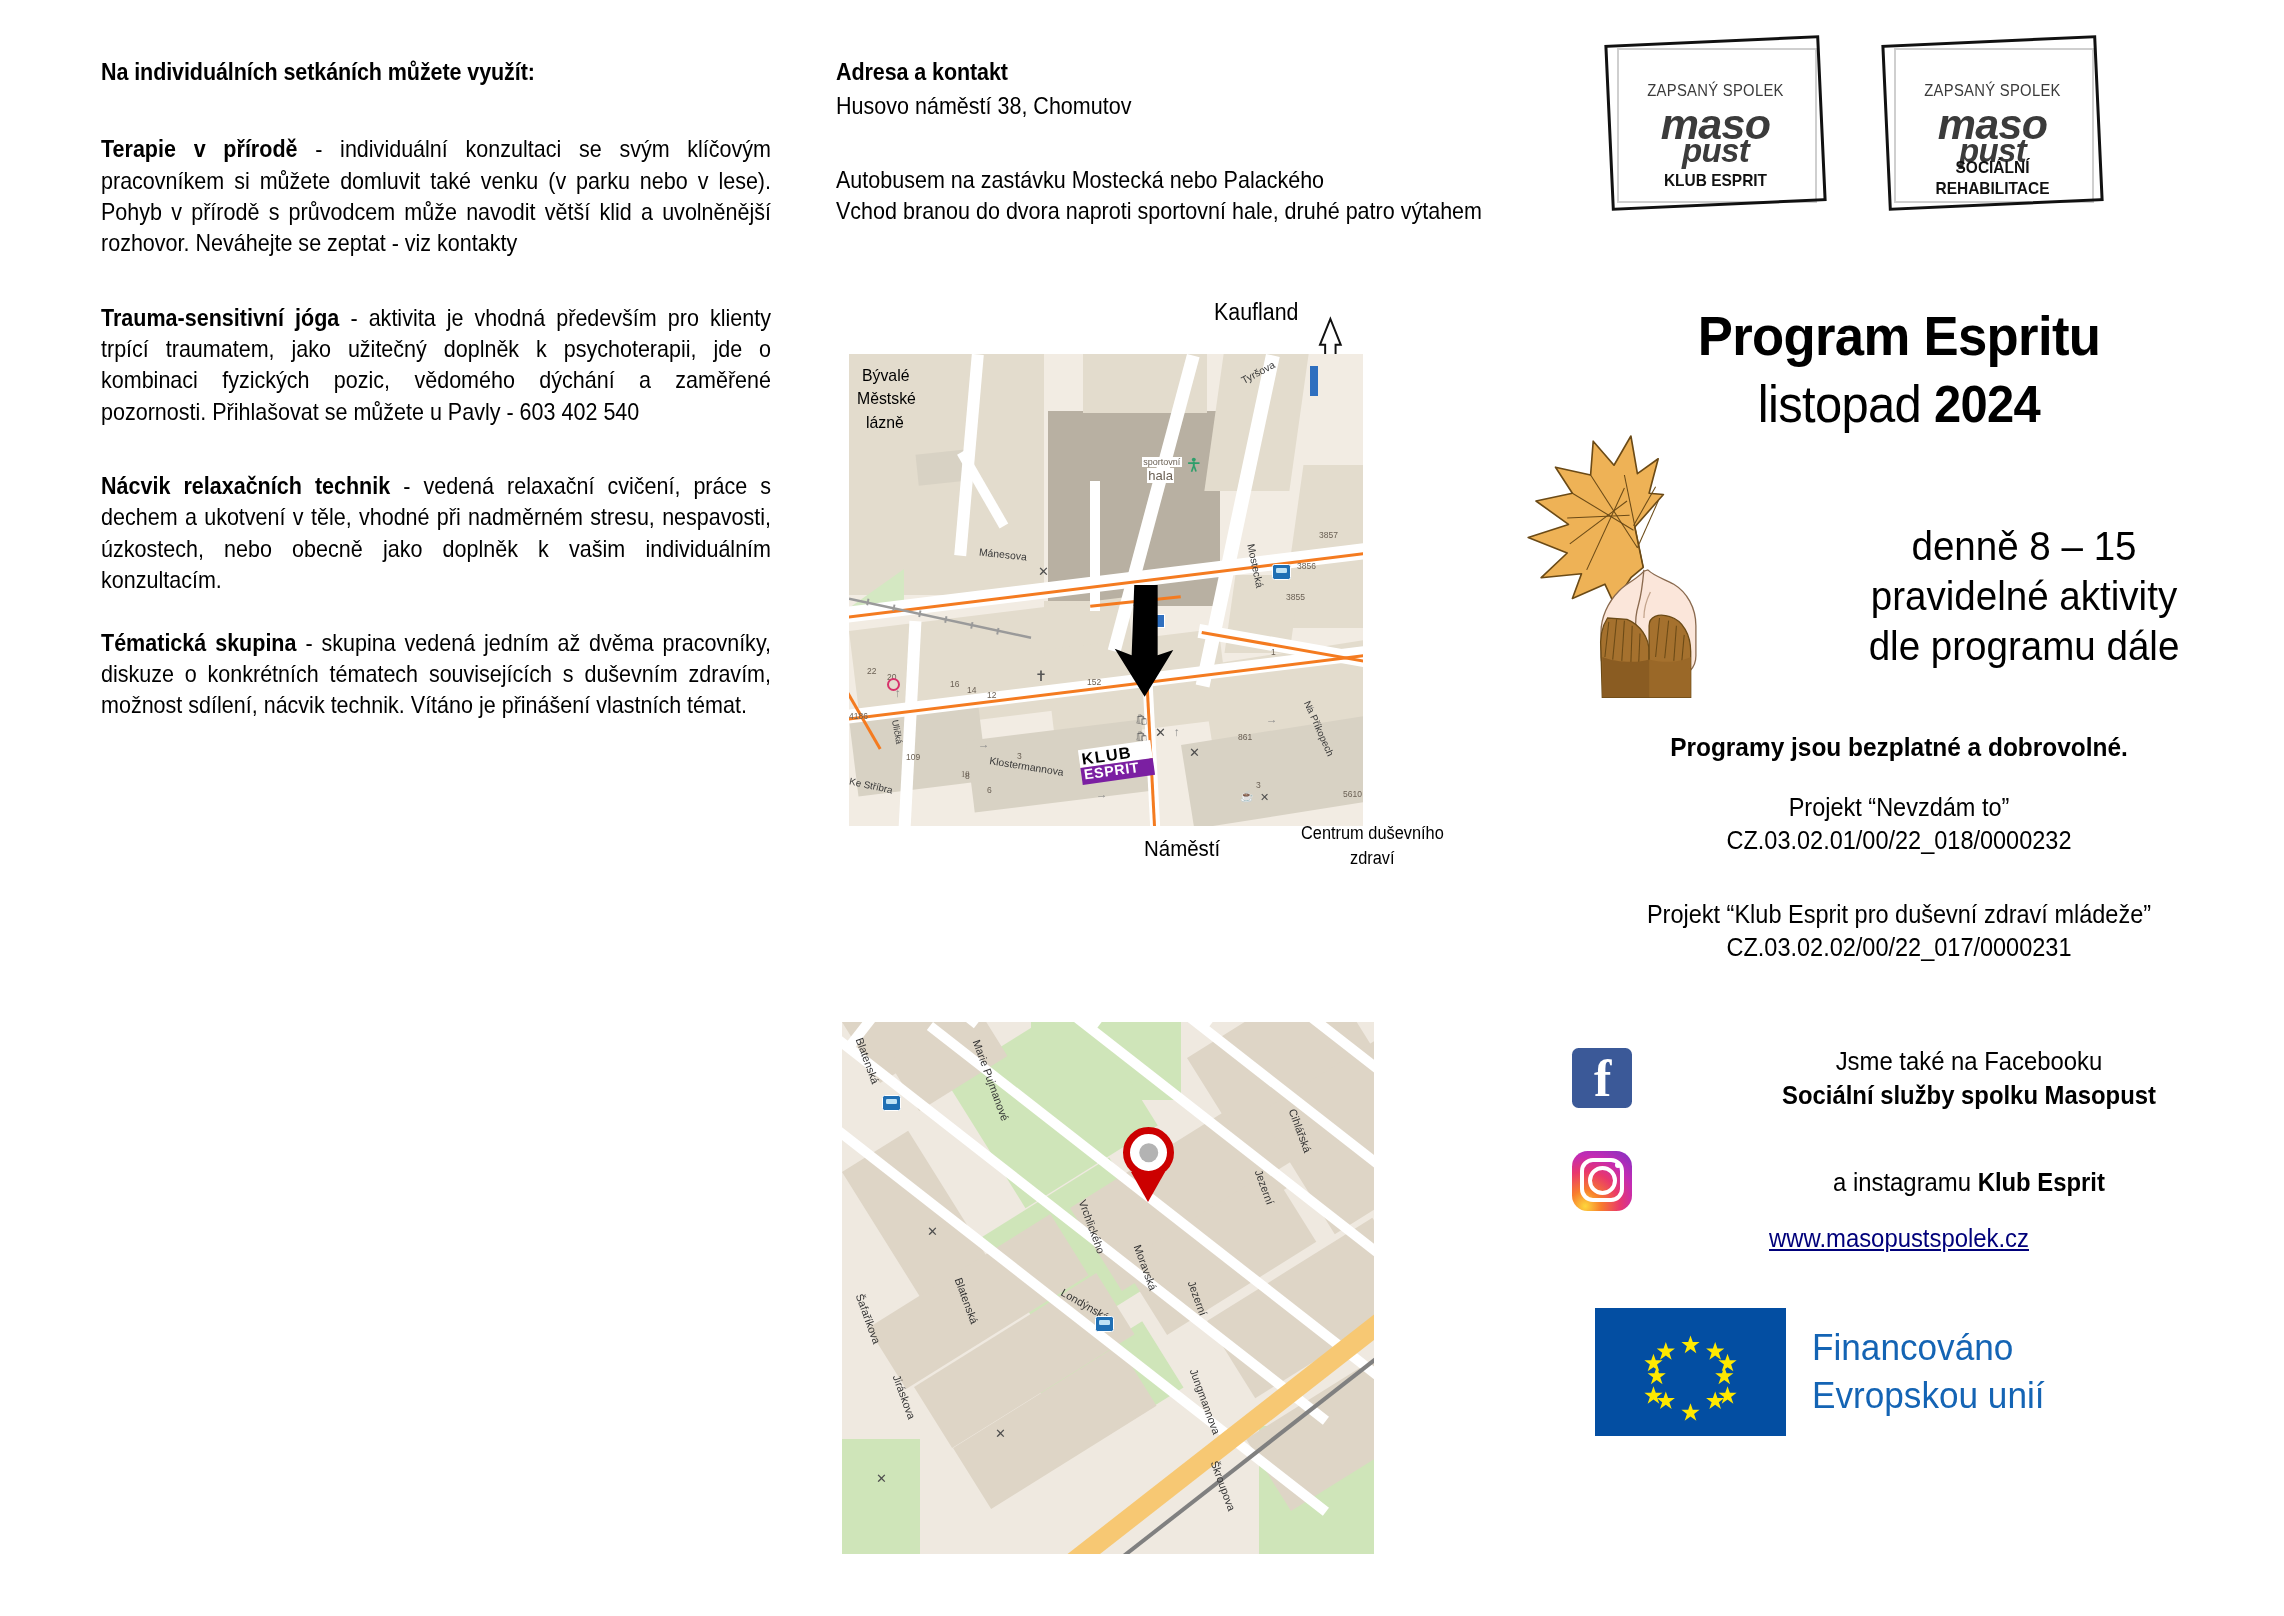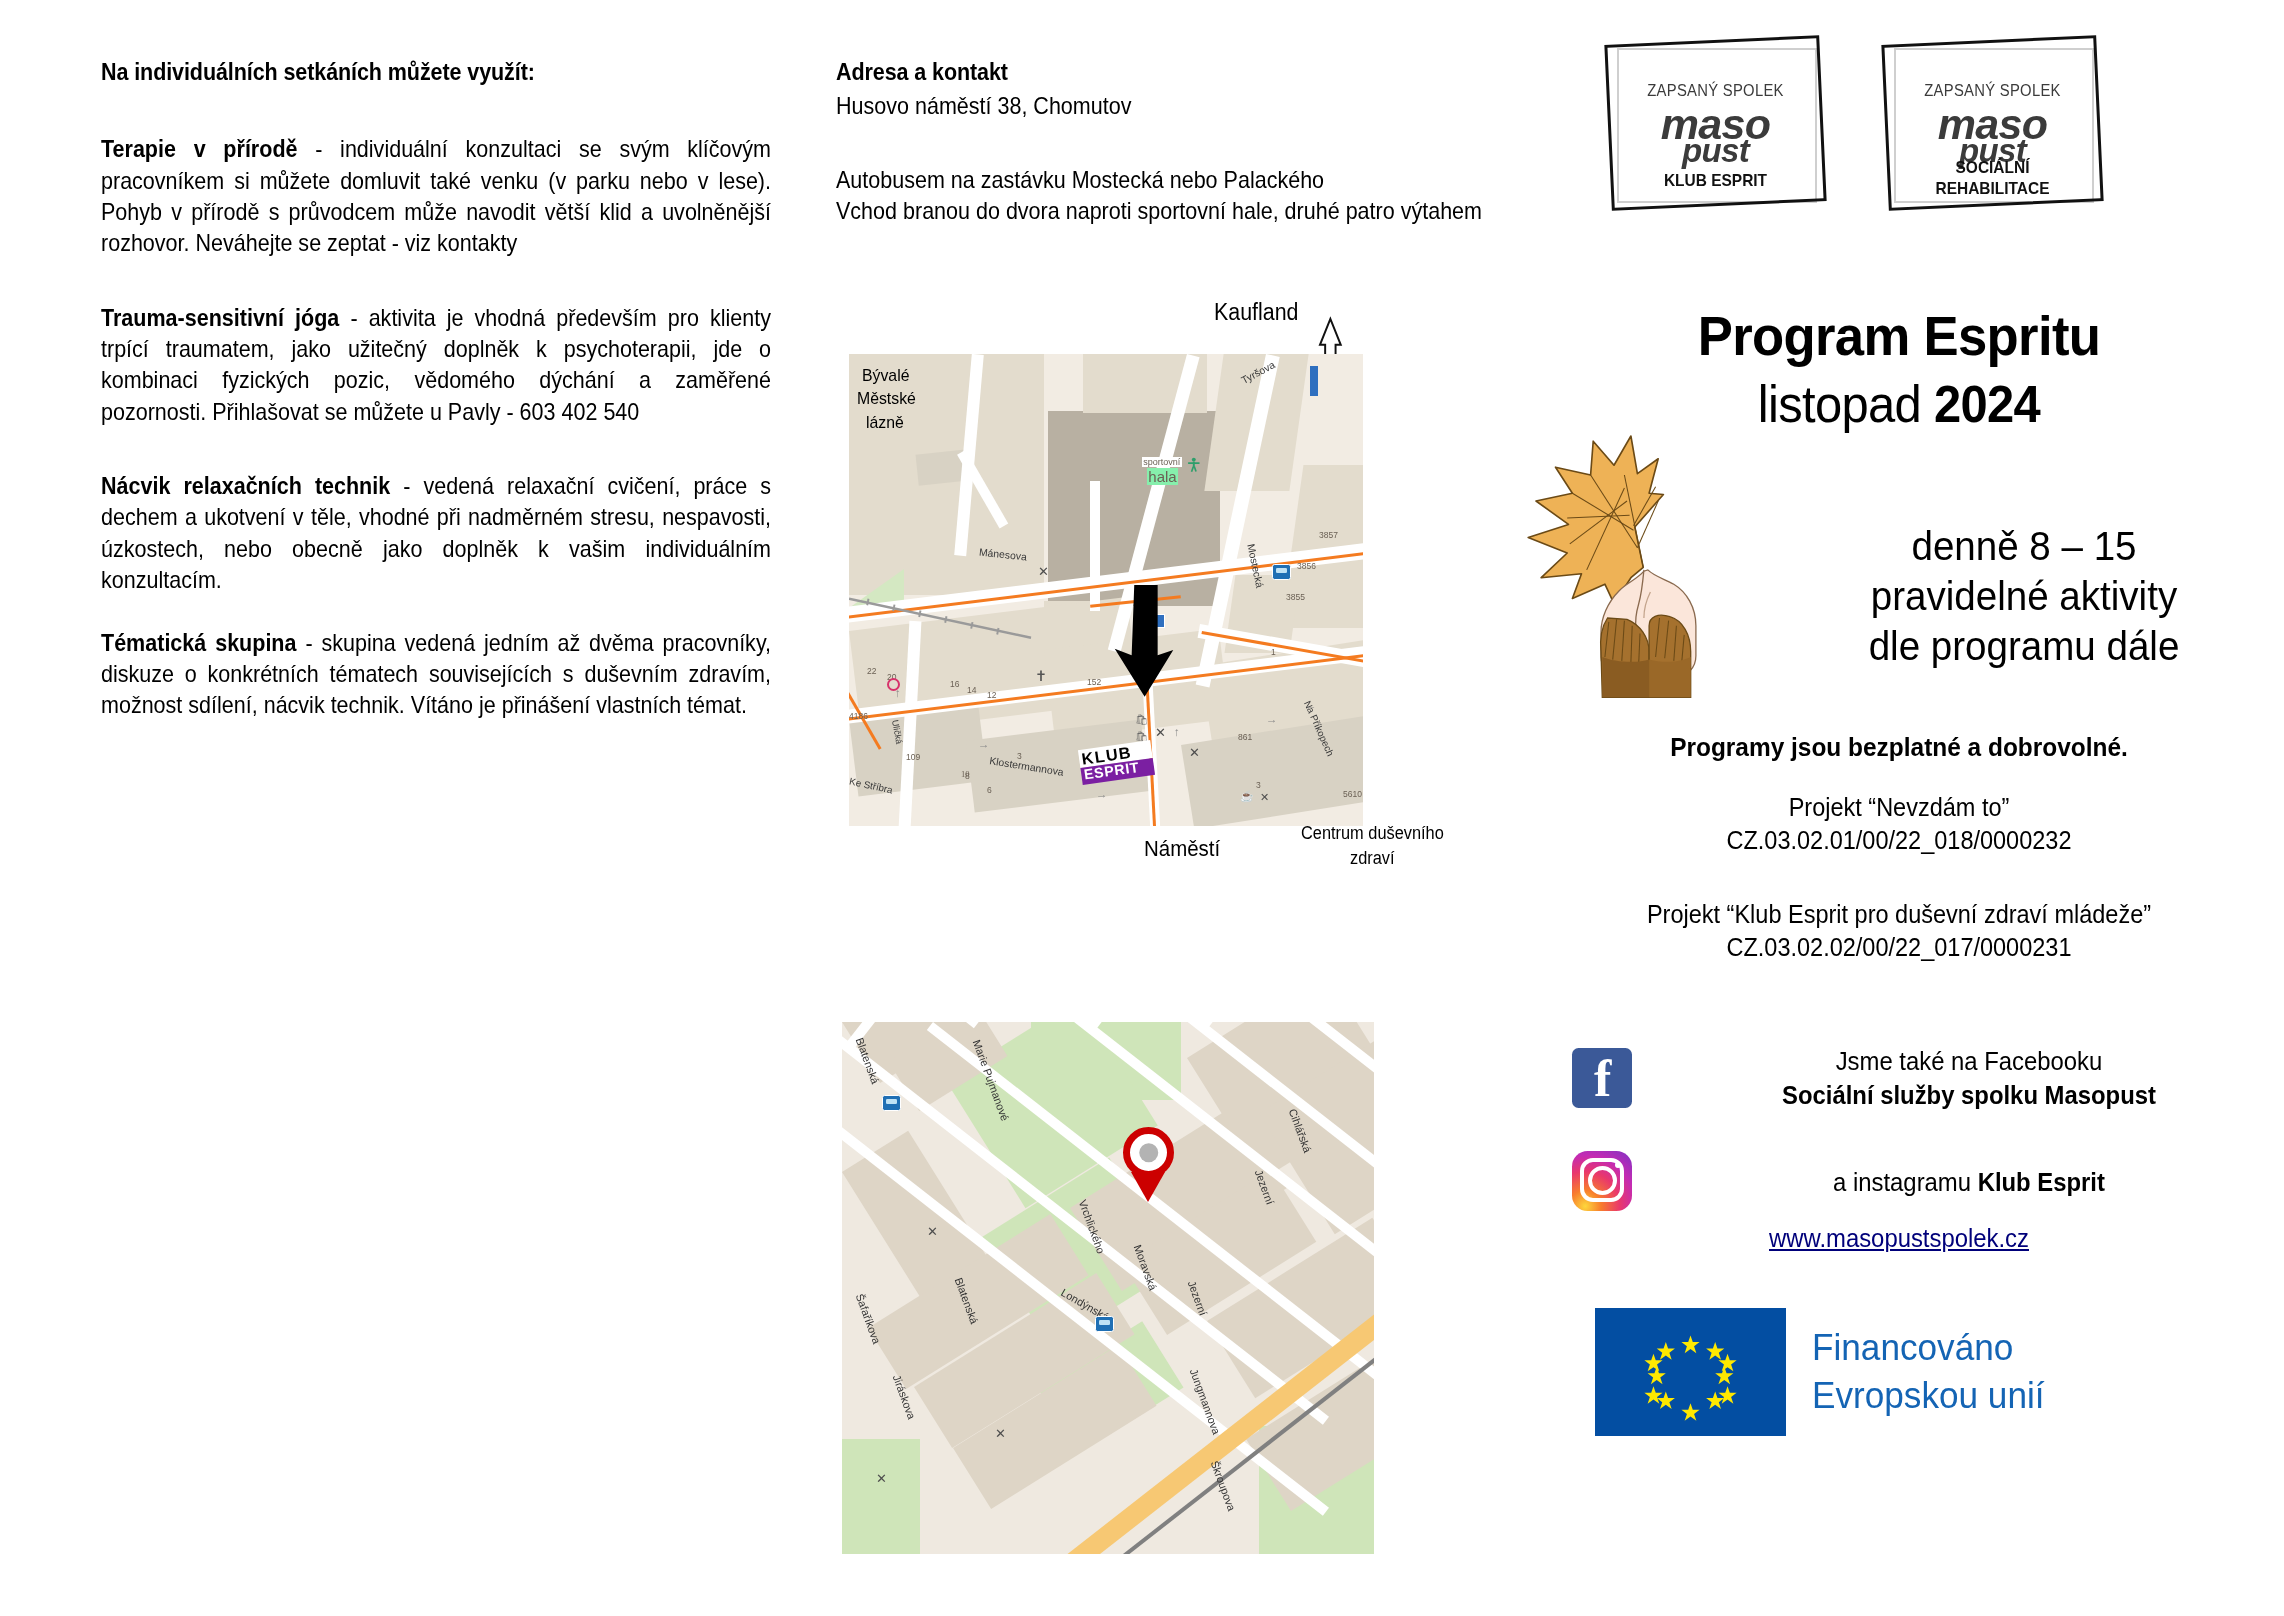--- a/index.html
+++ b/index.html
@@ -337,21 +337,21 @@
           <line x1="30" y1="10" x2="28" y2="20"></line>
             <line x1="70" y1="19" x2="68" y2="29"></line>
           <line x1="110" y1="28" x2="108" y2="38"></line>
             <line x1="150" y1="37" x2="148" y2="47"></line>
           <line x1="190" y1="46" x2="188" y2="56"></line>
             <line x1="230" y1="55" x2="228" y2="65"></line>
         </g>
       </svg>
 
       <div class="tinytxt" style="left:293px; top:103px; font-size:9px; background:#fff; padding:0 1.3px;">sportovní</div>
-      <div class="tinytxt" style="left:298px; top:114px; font-size:15px; background:#86efac; padding:0 1.3px;">hala</div>
+      <div class="tinytxt" style="left:298px; top:114px; font-size:13px; background:#ffffff; padding:0 1.3px;">hala</div>
       <svg style="position:absolute;left:337px;top:103px;width:15.6px;height:15.6px;" viewBox="0 0 24 24" width="15.6" height="15.6">
           <g fill="#2e9e6b">
             <circle cx="12" cy="4" r="3"></circle>
             <rect x="10.5" y="7" width="3" height="9"></rect>
             <rect x="3" y="8" width="18" height="2.6" rx="1"></rect>
             <rect x="10" y="15" width="2.6" height="8" transform="rotate(20 11 15)"></rect>
             <rect x="11.5" y="15" width="2.6" height="8" transform="rotate(-20 12 15)"></rect>
           </g>
         </svg>
 

